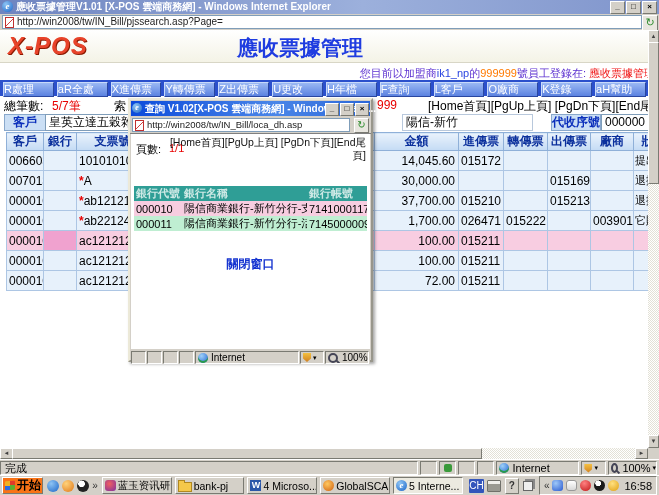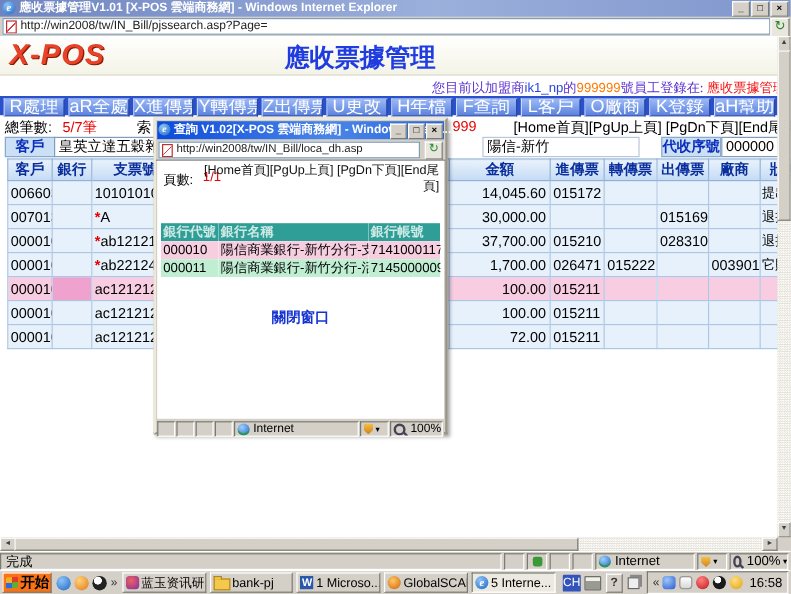--- a/index.html
+++ b/index.html
@@ -44,29 +44,29 @@
   #page{left:0;top:30px;width:659px;height:418px;background:#fff;overflow:hidden;}
 
   #headerband{left:0;top:0;width:649px;height:32px;
     background:linear-gradient(#ffffff,#f4f3e6);border-bottom:1px solid #d8d6c6;}
   #logo{position:absolute;left:8px;top:2px;font:italic 900 24px "Liberation Sans",sans-serif;
     color:#e8432a;letter-spacing:1px;text-shadow:1px 1px 0 #8a1a00;}
   #apptitle{position:absolute;left:0;top:4px;width:600px;text-align:center;
     font:bold 21px "DejaVu Serif",serif;color:#1f3ce0;}
 
   #loginline{top:36px;right:4px;font-size:11px;z-index:1;}
-  .lg-main{color:#5b2fd0;font-family:Liberation Serif, serif;} .lg-user{color:#2b45e0;}
+  .lg-main{color:#5b2fd0;} .lg-user{color:#2b45e0;}
   .lg-emp{color:#ff7a00;} .lg-app{color:#f01414;}
 
   #menubar{left:0;top:50px;width:649px;height:16px;background:#2b50cc;
     display:flex;gap:3px;padding:1px 3px 0 3px;box-sizing:border-box;}
   .menubtn{flex:1;height:13px;margin-top:1px;
     background:linear-gradient(180deg,#9ab8f4,#5b82e0);
     border:1px solid;border-color:#c7d9fa #2a47a0 #2a47a0 #c7d9fa;
-    color:#fff;font-size:15px;line-height:12px;text-align:center;
+    color:#fff;font-size:11px;line-height:12px;text-align:left;
     overflow:hidden;white-space:nowrap;cursor:pointer;}
 
   .inforow{font-size:12px;color:#000;}
   .redtxt{color:#e80000;}
 
   .fieldlabel{background:#cbdff5;border:1px solid #89a8cc;color:#0b2fbb;
     font-size:12px;font-weight:bold;text-align:center;line-height:15px;height:15px;}
   .txtinput{background:#fff;border:1px solid #7f9db9;height:15px;
     font-size:12px;line-height:15px;padding:0 0 0 3px;color:#000;
     font-family:"Liberation Sans",sans-serif;box-sizing:content-box;}
@@ -295,21 +295,21 @@
         <td class="st">退換</td>
       </tr>
       <tr>
         <td>000010</td>
         <td></td>
         <td><span class="star">*</span><span>ab121212</span></td>
         <td></td>
         <td class="amt">37,700.00</td>
         <td>015210</td>
         <td></td>
-        <td>028310</td>
+        <td>015213</td>
         <td></td>
         <td class="st">退換</td>
       </tr>
       <tr>
         <td>000010</td>
         <td></td>
         <td><span class="star">*</span><span>ab221245</span></td>
         <td></td>
         <td class="amt">1,700.00</td>
         <td>026471</td>
@@ -482,21 +482,21 @@
     <div class="taskbtn raised">
       <span class="ticon" style="background:radial-gradient(circle at 40% 35%,#f06060,#8030a0);border-radius:3px;"></span>
       <span>蓝玉资讯研...</span>
     </div>
     <div class="taskbtn raised">
       <span class="folder"></span>
       <span>bank-pj</span>
     </div>
     <div class="taskbtn raised">
       <span class="ticon word">W</span>
-      <span>1 Microso...</span>
+      <span>4 Microso...</span>
 
     </div>
     <div class="taskbtn raised">
       <span class="ticon" style="background:radial-gradient(circle at 40% 35%,#ffc860,#d06010);border-radius:50%;"></span>
       <span>GlobalSCAP...</span>
     </div>
     <div class="taskbtn active">
       <span class="e-ico" style="width:11px;height:11px;font-size:9px;line-height:11px;flex:none;">e</span>
       <span>5 Interne...</span>
       <span class="ddarrow">▼</span>

